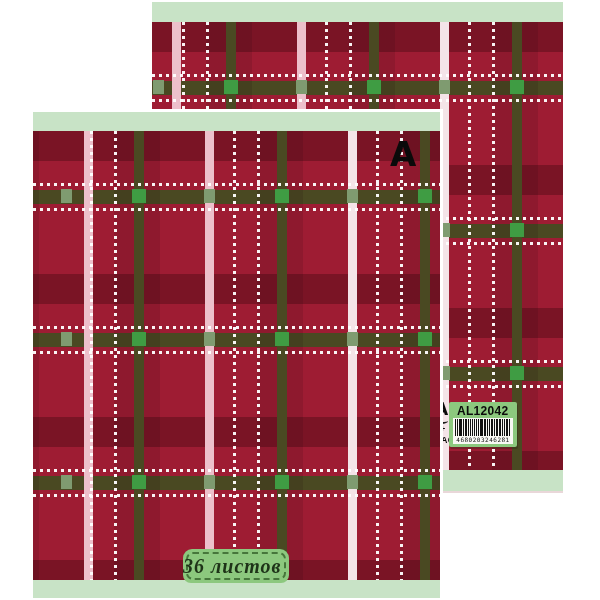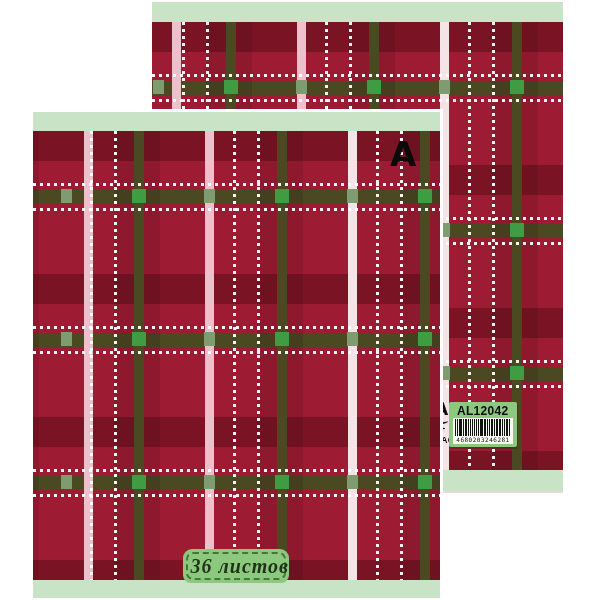--- a/index.html
+++ b/index.html
@@ -47,21 +47,21 @@
 
   
   .brand-letter-front{
     position:absolute;left:357px;top:25px;z-index:4;
     font-family:"DejaVu Sans", sans-serif;font-weight:900;font-size:34px;line-height:1;
     color:var(--mark-black);
   }
   .sheets-label{
     position:absolute;left:150px;top:437px;width:106px;height:34px;z-index:4;
     background:var(--label-green);border-radius:9px 9px 8px 8px;
-    display:flex;align-items:center;justify-content:flex-end;
+    display:flex;align-items:center;justify-content:flex-start;
   }
   .sheets-stitch{position:absolute;inset:3px;border:2px dashed var(--label-border-green);border-radius:7px;}
   .sheets-text{
     position:relative;font-family:"Liberation Serif", serif;font-style:italic;font-weight:700;
     font-size:20px;letter-spacing:1px;color:var(--label-text-green);
   }
 
   
   .brand-marks{
     position:absolute;left:283px;top:400px;width:17px;z-index:1;

